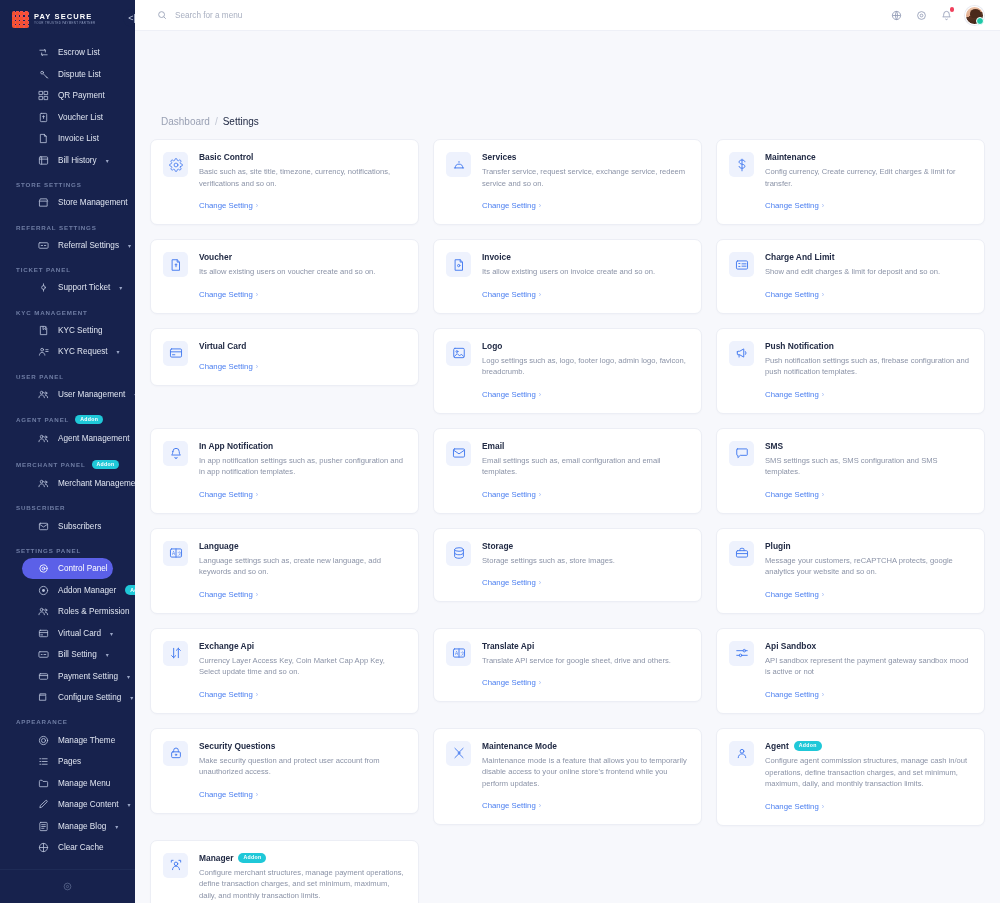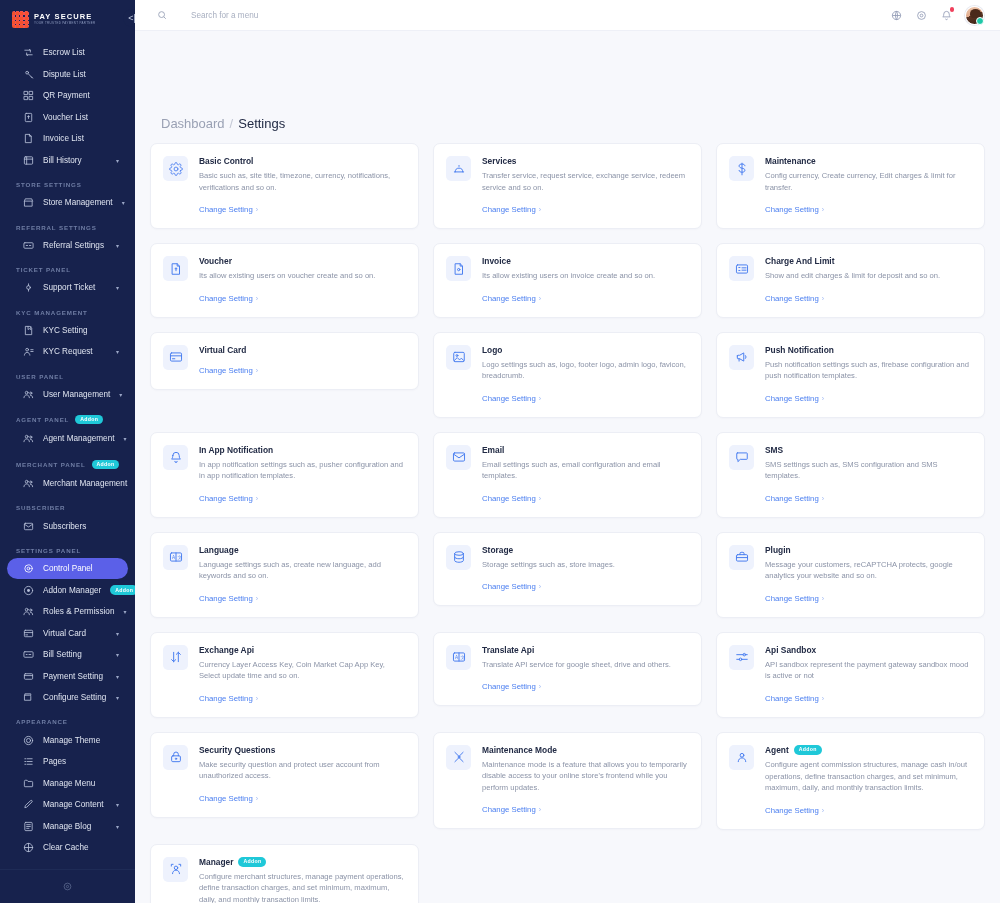--- a/index.html
+++ b/index.html
@@ -50,21 +50,21 @@
   }
 
   .nav { flex: 1; padding-top: 8px; overflow: hidden; }
   .nav-section {
     color: #6f7da4; font-size: 6.2px; font-weight: 700;
     letter-spacing: .85px; padding: 10px 0 4px 16px;
     display: flex; align-items: center; gap: 6px;
   }
   .nav-item {
     display: flex; align-items: center; gap: 9px;
-    height: 21.5px; padding: 0 9px 0 16px; margin: 0 7px;
+    height: 21.5px; padding: 0 9px 0 16px; margin: 0 22px;
     color: #dfe4f0; font-size: 8.2px; cursor: pointer;
     border-radius: 11px; position: relative;
   }
   .nav-item .ic {
     width: 11px; height: 11px; flex: 0 0 11px;
     display: flex; align-items: center; justify-content: center;
     color: #b9c2da;
   }
   .nav-item .lbl { flex: 1; white-space: nowrap; }
   .nav-item .chev { font-size: 6px; color: #9aa6c6; }
@@ -86,21 +86,21 @@
   }
 
   
   .main { flex: 1; display: flex; flex-direction: column; min-width: 0; }
   .topbar {
     height: 31px; background: #ffffff;
     display: flex; align-items: center;
     padding: 0 16px 0 22px; gap: 8px;
     border-bottom: 1px solid #eef0f7;
   }
-  .search-wrap { display: flex; align-items: center; gap: 24px; flex: 1; }
+  .search-wrap { display: flex; align-items: center; gap: 8px; flex: 1; }
   .search-ic { color: #9aa3b8; display: flex; }
   .search-input {
     border: 0; outline: 0; background: transparent;
     font-family: "Liberation Sans", sans-serif;
     font-size: 8.2px; color: #5b6478; width: 260px;
   }
   .search-input::placeholder { color: #a8afc0; }
   .top-actions { display: flex; align-items: center; gap: 13px; }
   .top-ic {
     width: 12px; height: 12px; border-radius: 50%;
@@ -127,21 +127,21 @@
     width: 6px; height: 6px; border-radius: 50%;
     background: #1fc8a8; border: 1.2px solid #fff;
   }
 
   .content {
     flex: 1; background: #f7f8fc; padding: 0 15px;
     overflow: hidden;
   }
   .breadcrumb {
     display: flex; align-items: center; gap: 5px;
-    padding: 85px 0 12px 11px; font-size: 13px;
+    padding: 85px 0 12px 11px; font-size: 10px;
   }
   .crumb-link { color: #9aa1b4; cursor: pointer; }
   .crumb-sep { color: #c2c7d4; }
   .crumb-cur { color: #222b45; }
 
   .grid {
     display: grid;
     grid-template-columns: repeat(3, 1fr);
     gap: 14px 14px;
     align-items: start;

